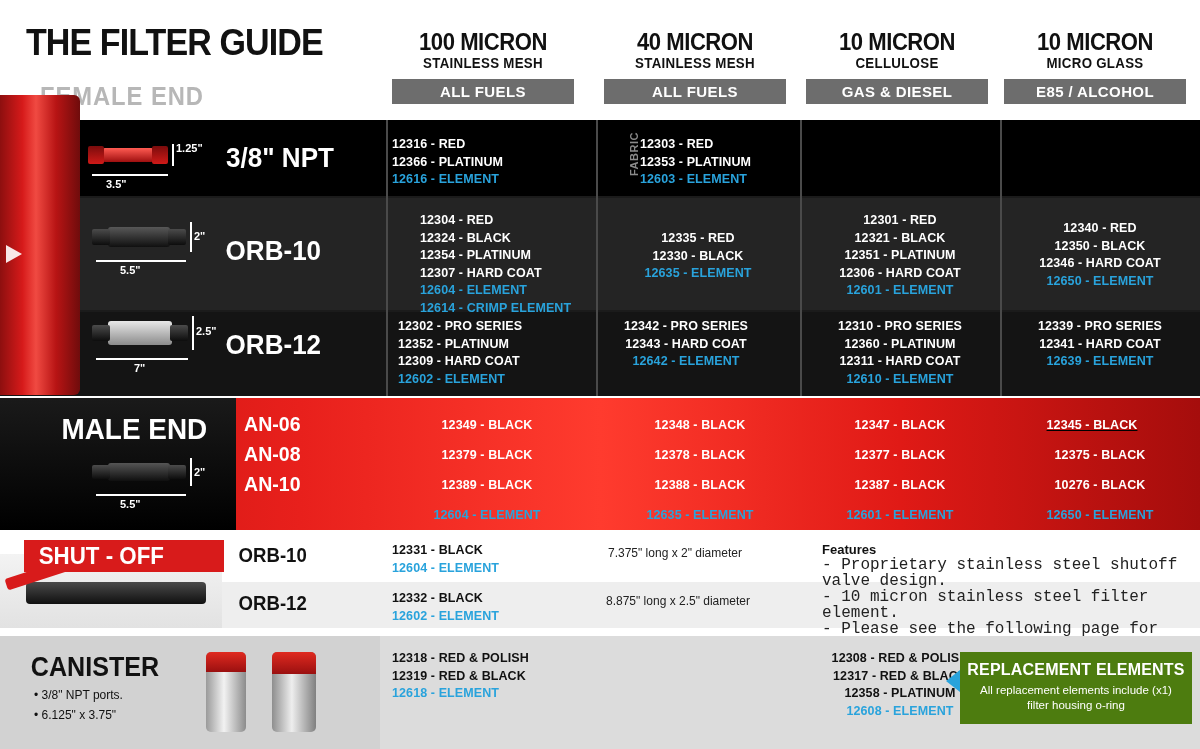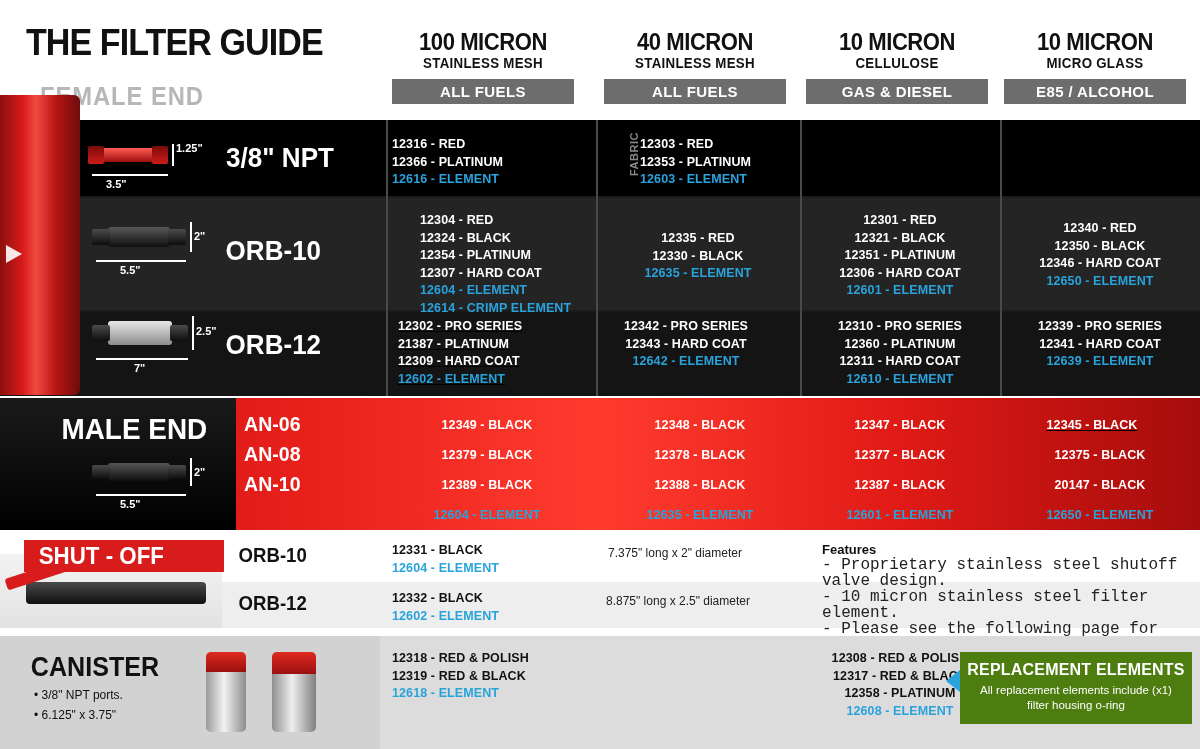--- a/index.html
+++ b/index.html
@@ -214,23 +214,23 @@
       <div class="body" style="left:16px;top:3px;width:64px;height:24px;background:linear-gradient(180deg,#e8e8e8,#8b8b8b);"></div>
       <div class="cap" style="left:0;top:7px;width:18px;height:16px;background:linear-gradient(180deg,#4b4b4b,#0d0d0d);"></div>
       <div class="cap" style="left:78px;top:7px;width:18px;height:16px;background:linear-gradient(180deg,#4b4b4b,#0d0d0d);"></div>
     </div>
     <div class="dimline" style="left:192px;top:196px;width:2px;height:34px;"></div>
     <div class="dimtext" style="left:196px;top:205px;">2.5"</div>
     <div class="dimline" style="left:96px;top:238px;width:92px;height:2px;"></div>
     <div class="dimtext" style="left:134px;top:242px;">7"</div>
     <div class="rowlabel" style="left:222px;top:209px;">ORB-12</div>
 
-    <div class="cell" style="left:398px;top:198px;width:200px;text-align:left;text-decoration:underline;">
+    <div class="cell" style="left:398px;top:198px;width:200px;text-align:left;">
       <div class="pn white">12302 - PRO SERIES</div>
-      <div class="pn white">21387 - PLATINUM</div>
+      <div class="pn white">12352 - PLATINUM</div>
       <div class="pn white">12309 - HARD COAT</div>
       <div class="pn blue">12602 - ELEMENT</div>
     </div>
     <div class="cell" style="left:596px;top:198px;width:180px;">
       <div class="pn white">12342 - PRO SERIES</div>
       <div class="pn white">12343 - HARD COAT</div>
       <div class="pn blue">12642 - ELEMENT</div>
     </div>
     <div class="cell" style="left:800px;top:198px;width:200px;">
       <div class="pn white">12310 - PRO SERIES</div>
@@ -293,21 +293,21 @@
     <div class="cell" style="left:392px;top:79px;width:190px;">
         <div class="pn white">12389 - BLACK</div>
       </div>
     <div class="cell" style="left:600px;top:79px;width:200px;">
         <div class="pn white">12388 - BLACK</div>
       </div>
     <div class="cell" style="left:800px;top:79px;width:200px;">
         <div class="pn white">12387 - BLACK</div>
       </div>
     <div class="cell" style="left:1000px;top:79px;width:200px;">
-        <div class="pn white">20147 - BLACK</div>
+        <div class="pn white">10276 - BLACK</div>
       </div>
 
     <div class="cell" style="left:392px;top:109px;width:190px;">
         <div class="pn blue">12604 - ELEMENT</div>
       </div>
     <div class="cell" style="left:600px;top:109px;width:200px;">
         <div class="pn blue">12635 - ELEMENT</div>
       </div>
     <div class="cell" style="left:800px;top:109px;width:200px;">
         <div class="pn blue">12601 - ELEMENT</div>

